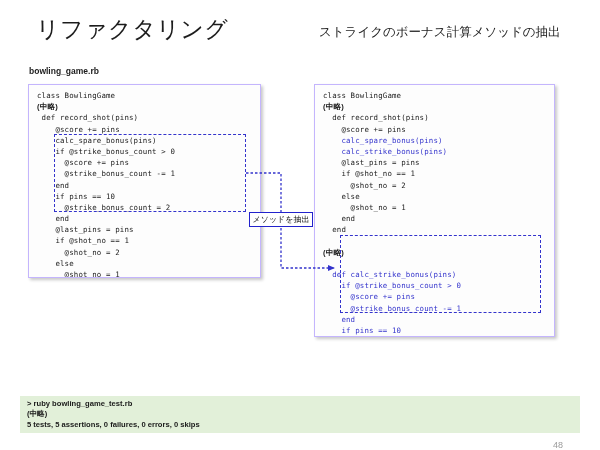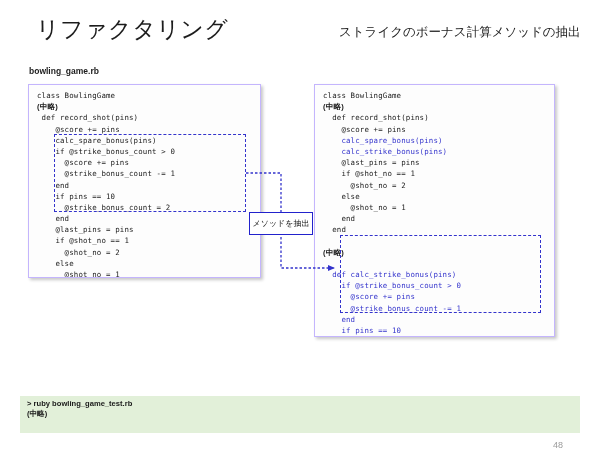--- a/index.html
+++ b/index.html
@@ -22,21 +22,21 @@
     left: 36px;
     top: 14px;
     font-size: 23px;
     font-weight: 400;
     letter-spacing: 0.5px;
     color: #1c1c1c;
     white-space: nowrap;
   }
   .slide-subtitle {
     position: absolute;
-    left: 339px;
+    left: 319px;
     top: 24px;
     font-size: 12.5px;
     font-weight: 400;
     color: #1c1c1c;
     white-space: nowrap;
   }
   .file-label {
     position: absolute;
     left: 29px;
     top: 66px;
@@ -116,21 +116,21 @@
     height: 450px;
     pointer-events: none;
   }
 
   
   #extract-callout {
     position: absolute;
     left: 249px;
     top: 212px;
     width: 64px;
-    height: 23px;
+    height: 15px;
     background: #ffffff;
     border: 1.4px solid #2222cc;
     box-sizing: border-box;
     display: flex;
     align-items: center;
     justify-content: center;
     font-size: 8px;
     color: #111111;
     white-space: nowrap;
   }
@@ -195,15 +195,16 @@
   <polyline points="246,173 281,173 281,268 334,268" fill="none" stroke="#3333cc" stroke-width="1.3" stroke-dasharray="2.5,2" marker-end="url(#arrowhead)"></polyline>
 </svg>
 
 <div id="extract-callout">
   <span>メソッドを抽出</span>
 </div>
 
 <div id="terminal-output">
     <div class="term-line">&gt; ruby bowling_game_test.rb</div>
     <div class="term-line">(中略)</div>
+    <div class="term-line">5 tests, 5 assertions, 0 failures, 0 errors, 0 skips</div>
   </div>
 
 <div id="page-number">48</div>
 
 </body></html>

